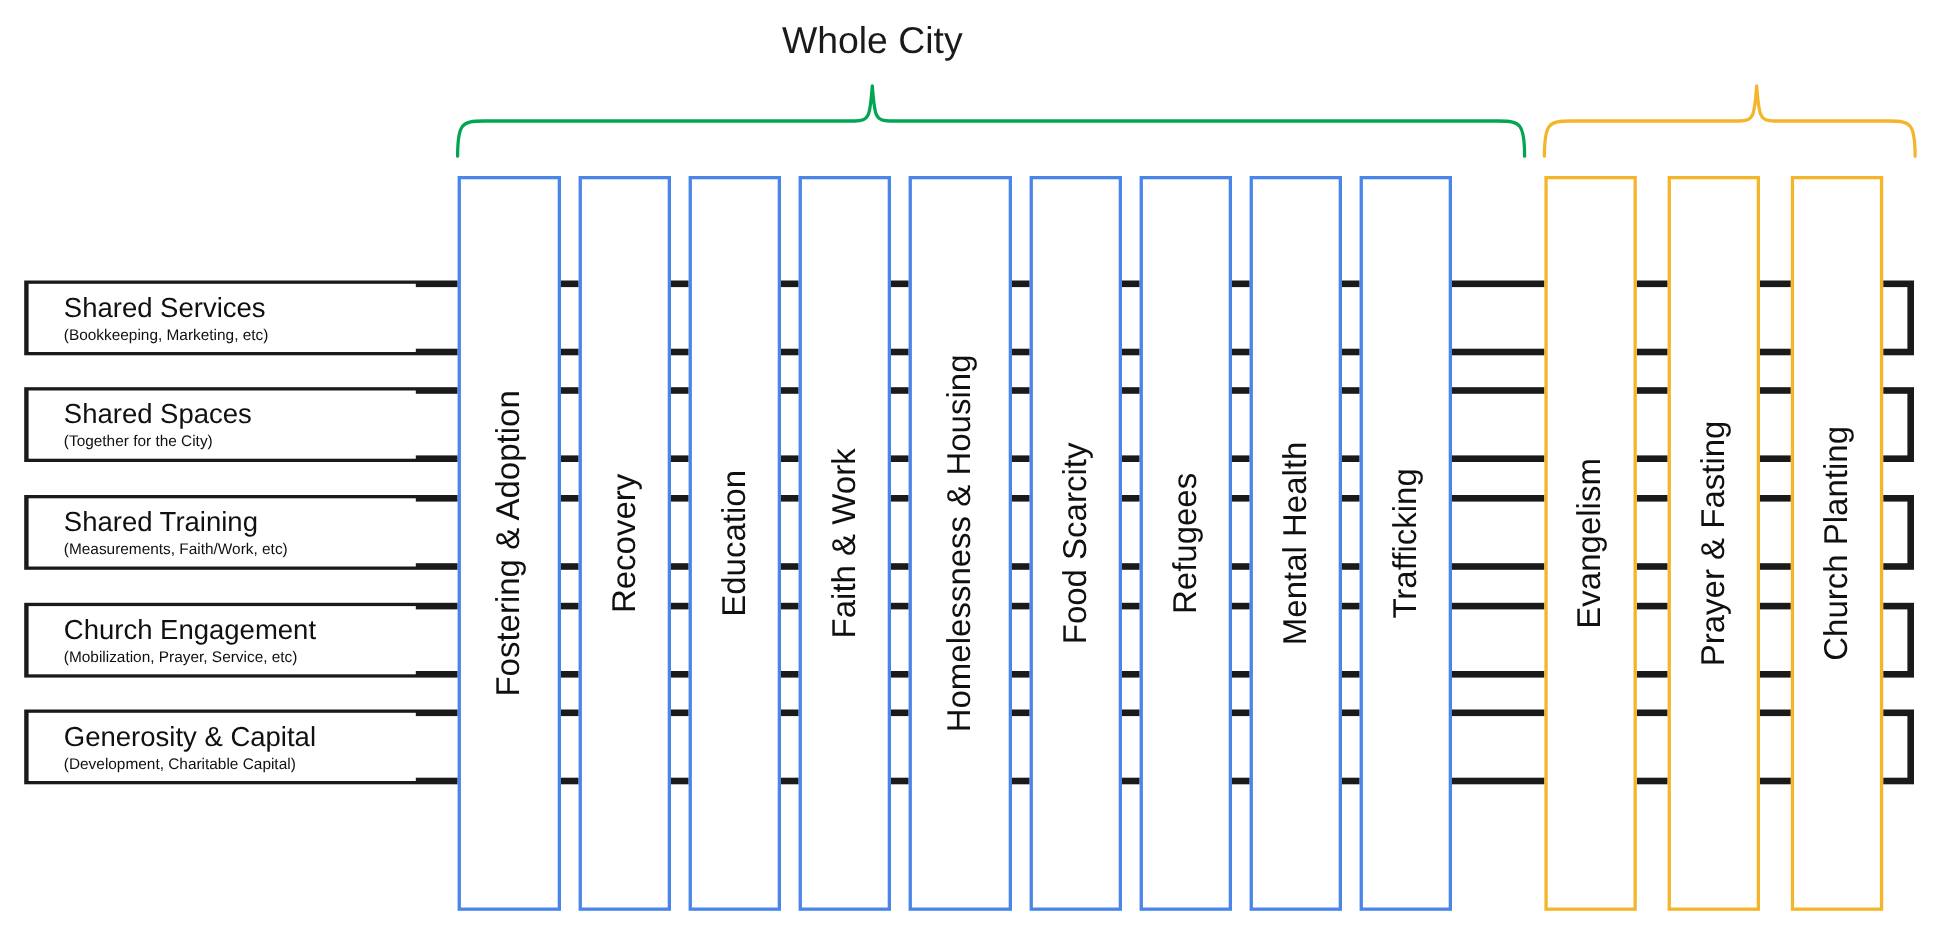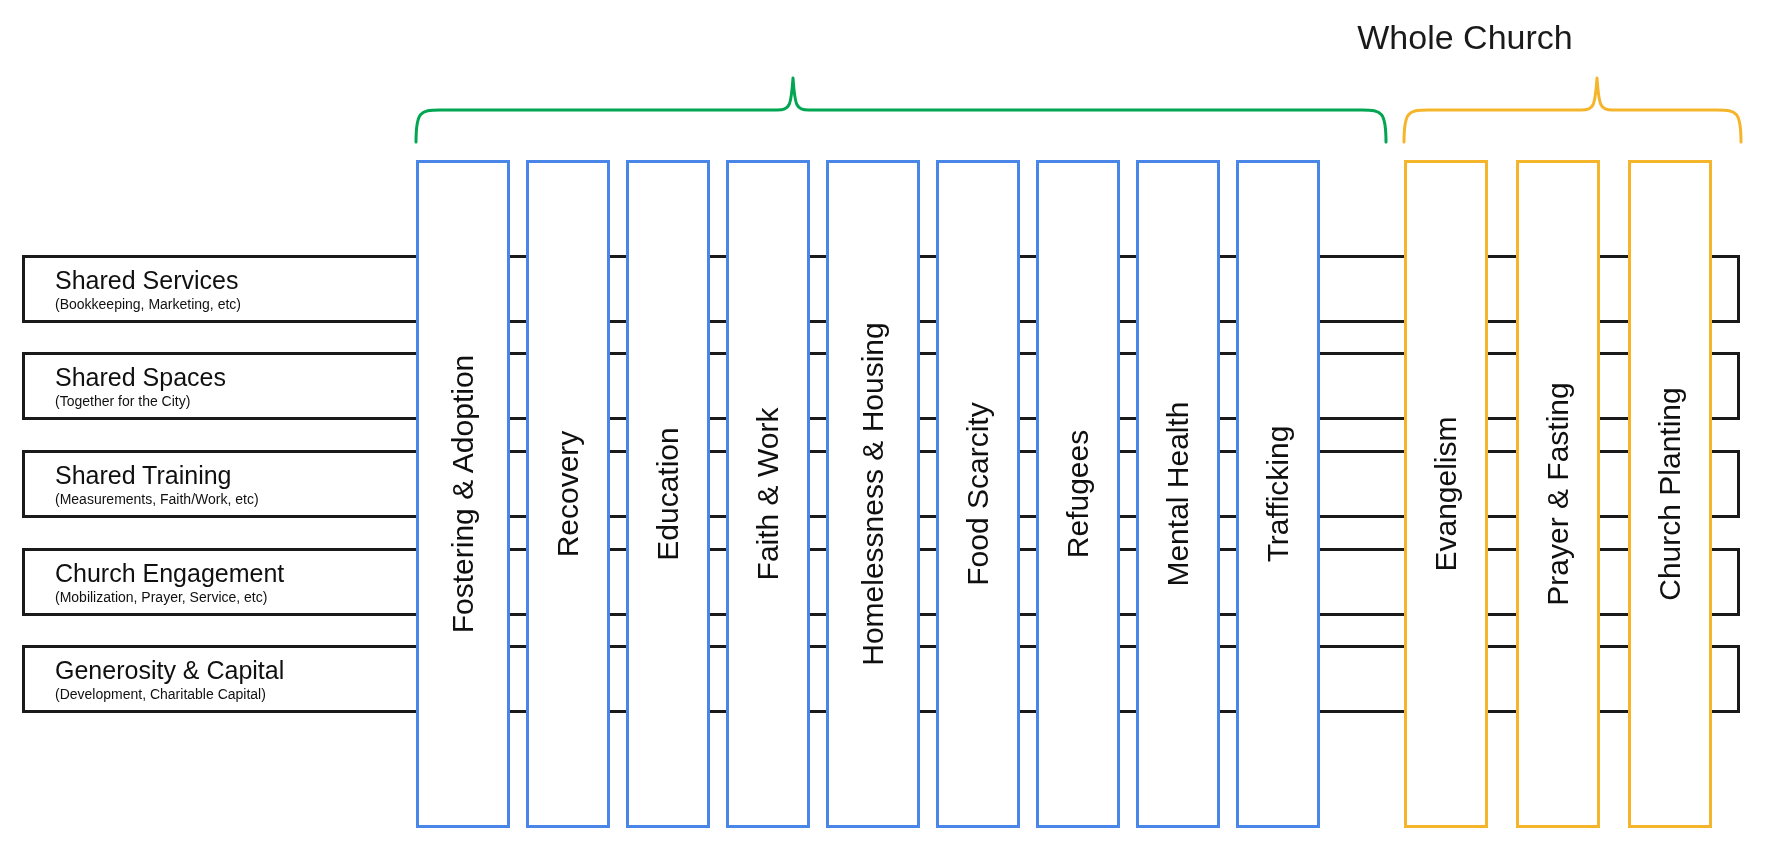--- a/index.html
+++ b/index.html
@@ -37,21 +37,21 @@
 
   
   .row-layer{
     position:absolute;
     left:0; top:0;
     width:1766px; height:864px;
   }
   .row-box{
     position:absolute;
     box-sizing:border-box;
-    border:3px solid #737373;
+    border:6px solid #737373;
     background:transparent;
     left:22px;
     width:1718px;
   }
   .row-label{
     position:absolute;
     left:12px;
     top:50%;
     transform:translateY(-50%);
     padding-left:18px;
@@ -106,21 +106,21 @@
     font-size:30px;
     color:#101010;
     line-height:1;
   }
 </style>
 </head>
 <body>
 
 <div id="stage">
 
-  <div class="group-title" id="group-church-title">Whole Church</div>
+  <div class="group-title" id="group-city-title">Whole City</div>
 
   <svg id="brackets" viewBox="0 0 1766 864" width="1766" height="864">
     <path id="bracket-city" fill="none" stroke-width="3" stroke-linecap="round" stroke-linejoin="round" d="M 416 142
              C 416 112, 420 110, 440 110
              L 777 110
              C 790 110, 791 106, 793 78
              C 795 106, 796 110, 809 110
              L 1362 110
              C 1382 110, 1386 112, 1386 142" stroke="#00a651"></path>
     <path id="bracket-church" fill="none" stroke-width="3" stroke-linecap="round" stroke-linejoin="round" d="M 1404 142

